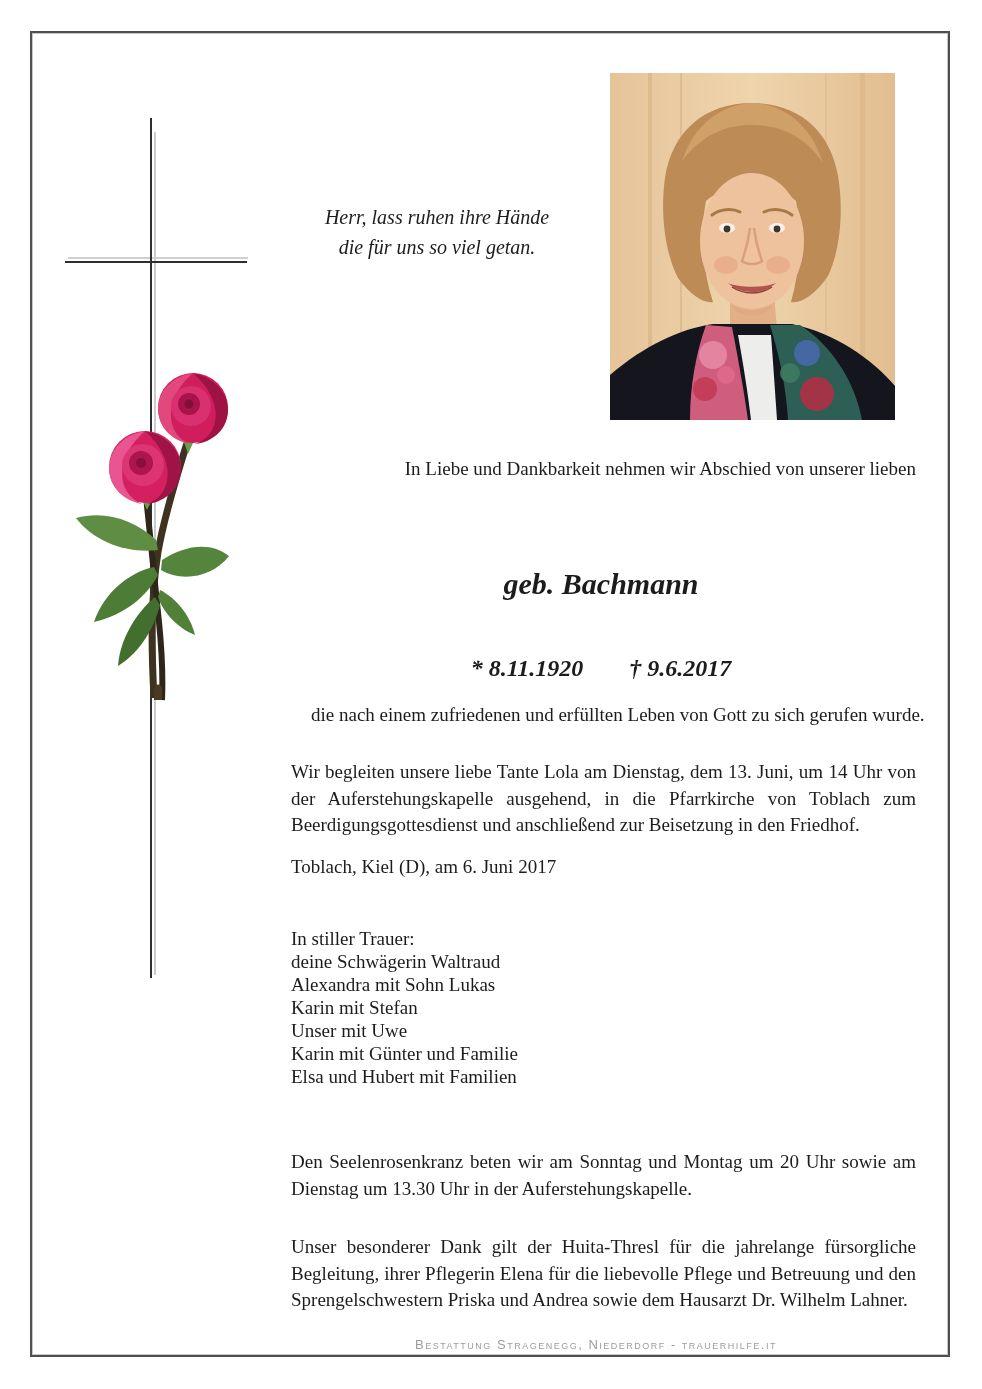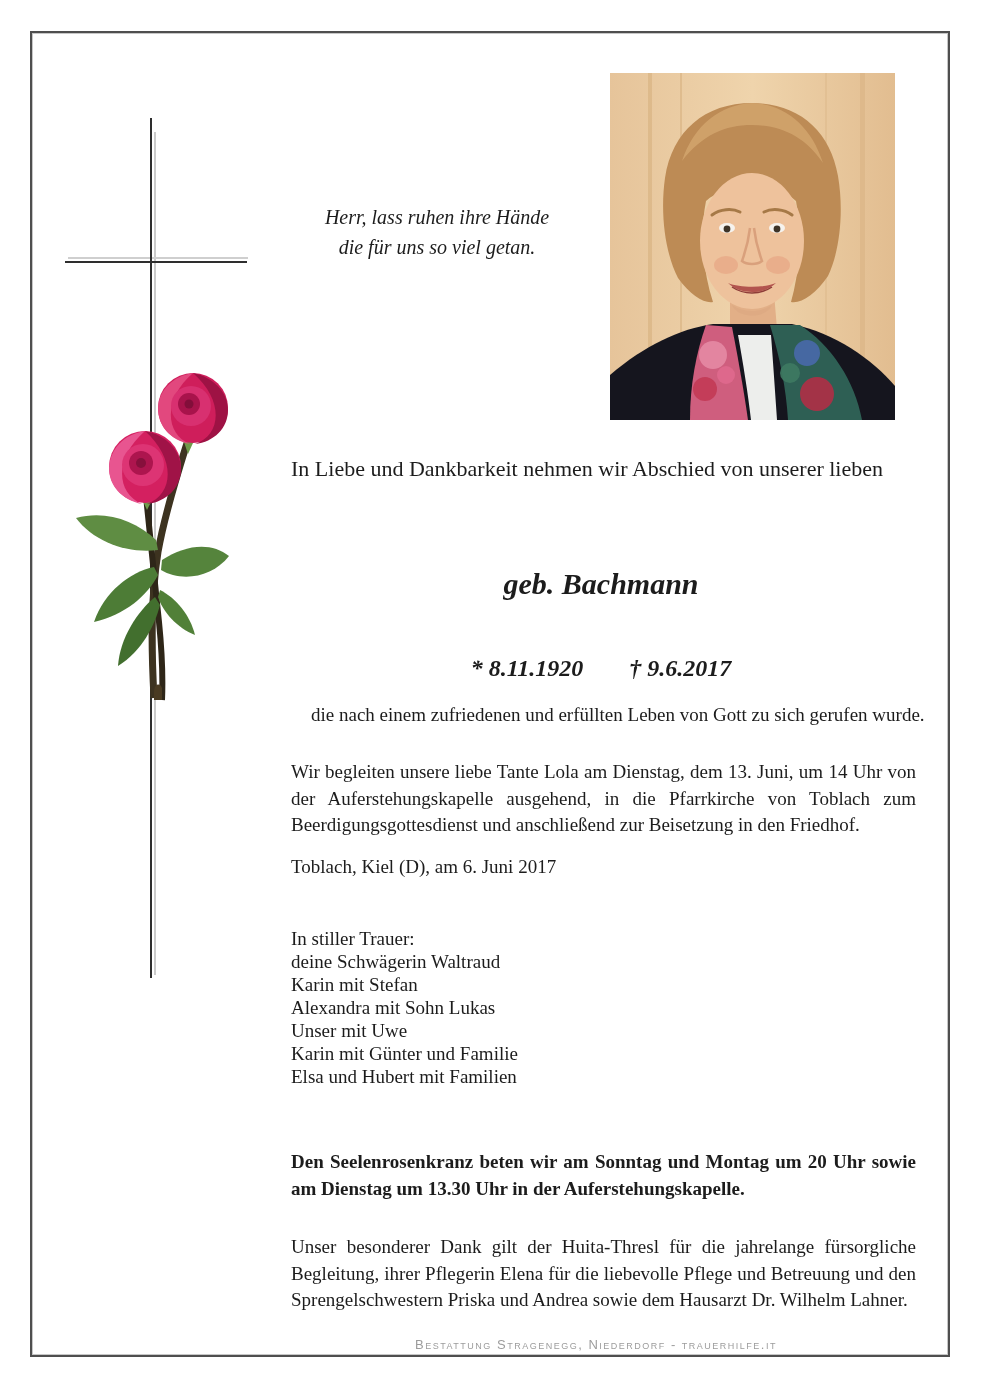--- a/index.html
+++ b/index.html
@@ -33,21 +33,21 @@
   .roses { position: absolute; left: 50px; top: 372px; width: 185px; height: 330px; }
   .photo { position: absolute; left: 610px; top: 73px; width: 285px; height: 347px; }
 
   .quote {
     position: absolute; left: 277px; top: 202px; width: 320px;
     text-align: center; font-style: italic;
     font-size: 20px; line-height: 30px;
   }
   .intro {
     position: absolute; left: 291px; top: 456px; width: 625px;
-    font-size: 22px; line-height: 26px;
+    font-size: 19px; line-height: 26px; text-align: right;
   }
   .name {
     position: absolute; left: 291px; top: 510px; width: 620px;
     text-align: center; font-weight: bold; font-style: italic;
     font-size: 42px; line-height: 46px;
   }
   .maiden {
     position: absolute; left: 291px; top: 567px; width: 620px;
     text-align: center; font-weight: bold; font-style: italic;
     font-size: 30px; line-height: 34px;
@@ -66,21 +66,21 @@
   .p2 { top: 740px; }
   .dateline {
     position: absolute; left: 291px; top: 854px; width: 625px;
     font-size: 19px; line-height: 26px;
   }
   .mourners {
     position: absolute; left: 291px; top: 927px; width: 625px;
     font-size: 19px; line-height: 23px;
     list-style: none; margin: 0; padding: 0;
   }
-  .rosary { top: 1130px; font-weight: bold; }
+  .rosary { top: 1130px; }
   .thanks { top: 1215px; }
   .footer {
     position: absolute; left: 286px; top: 1337px; width: 620px;
     text-align: center;
     font-family: "Liberation Sans", sans-serif;
     font-variant: small-caps;
     font-size: 13px; letter-spacing: 1.5px;
     color: #9c9c9c;
   }
 </style>
@@ -191,22 +191,22 @@
     <span class="birth">* 8.11.1920</span><span>† 9.6.2017</span>
   </div>
 
   <p class="para p1">die nach einem zufriedenen und erfüllten Leben von Gott zu sich gerufen wurde.</p>
   <p class="para p2">Wir begleiten unsere liebe Tante Lola am Dienstag, dem 13. Juni, um 14 Uhr von der Auferstehungskapelle ausgehend, in die Pfarrkirche von Toblach zum Beerdigungsgottesdienst und anschließend zur Beisetzung in den Friedhof.</p>
   <div class="dateline">Toblach, Kiel (D), am 6. Juni 2017</div>
 
   <ul class="mourners">
     <li>In stiller Trauer:</li>
     <li>deine Schwägerin Waltraud</li>
+    <li>Alexandra mit Sohn Lukas</li>
     <li>Karin mit Stefan</li>
-    <li>Alexandra mit Sohn Lukas</li>
     <li>Unser mit Uwe</li>
     <li>Karin mit Günter und Familie</li>
     <li>Elsa und Hubert mit Familien</li>
   </ul>
 
   <p class="para rosary">Den Seelenrosenkranz beten wir am Sonntag und Montag um 20 Uhr sowie am Dienstag um 13.30 Uhr in der Auferstehungskapelle.</p>
   <p class="para thanks">Unser besonderer Dank gilt der Huita-Thresl für die jahrelange fürsorgliche Begleitung, ihrer Pflegerin Elena für die liebevolle Pflege und Betreuung und den Sprengelschwestern Priska und Andrea sowie dem Hausarzt Dr. Wilhelm Lahner.</p>
 
   <div class="footer">Bestattung Stragenegg, Niederdorf - trauerhilfe.it</div>
 

